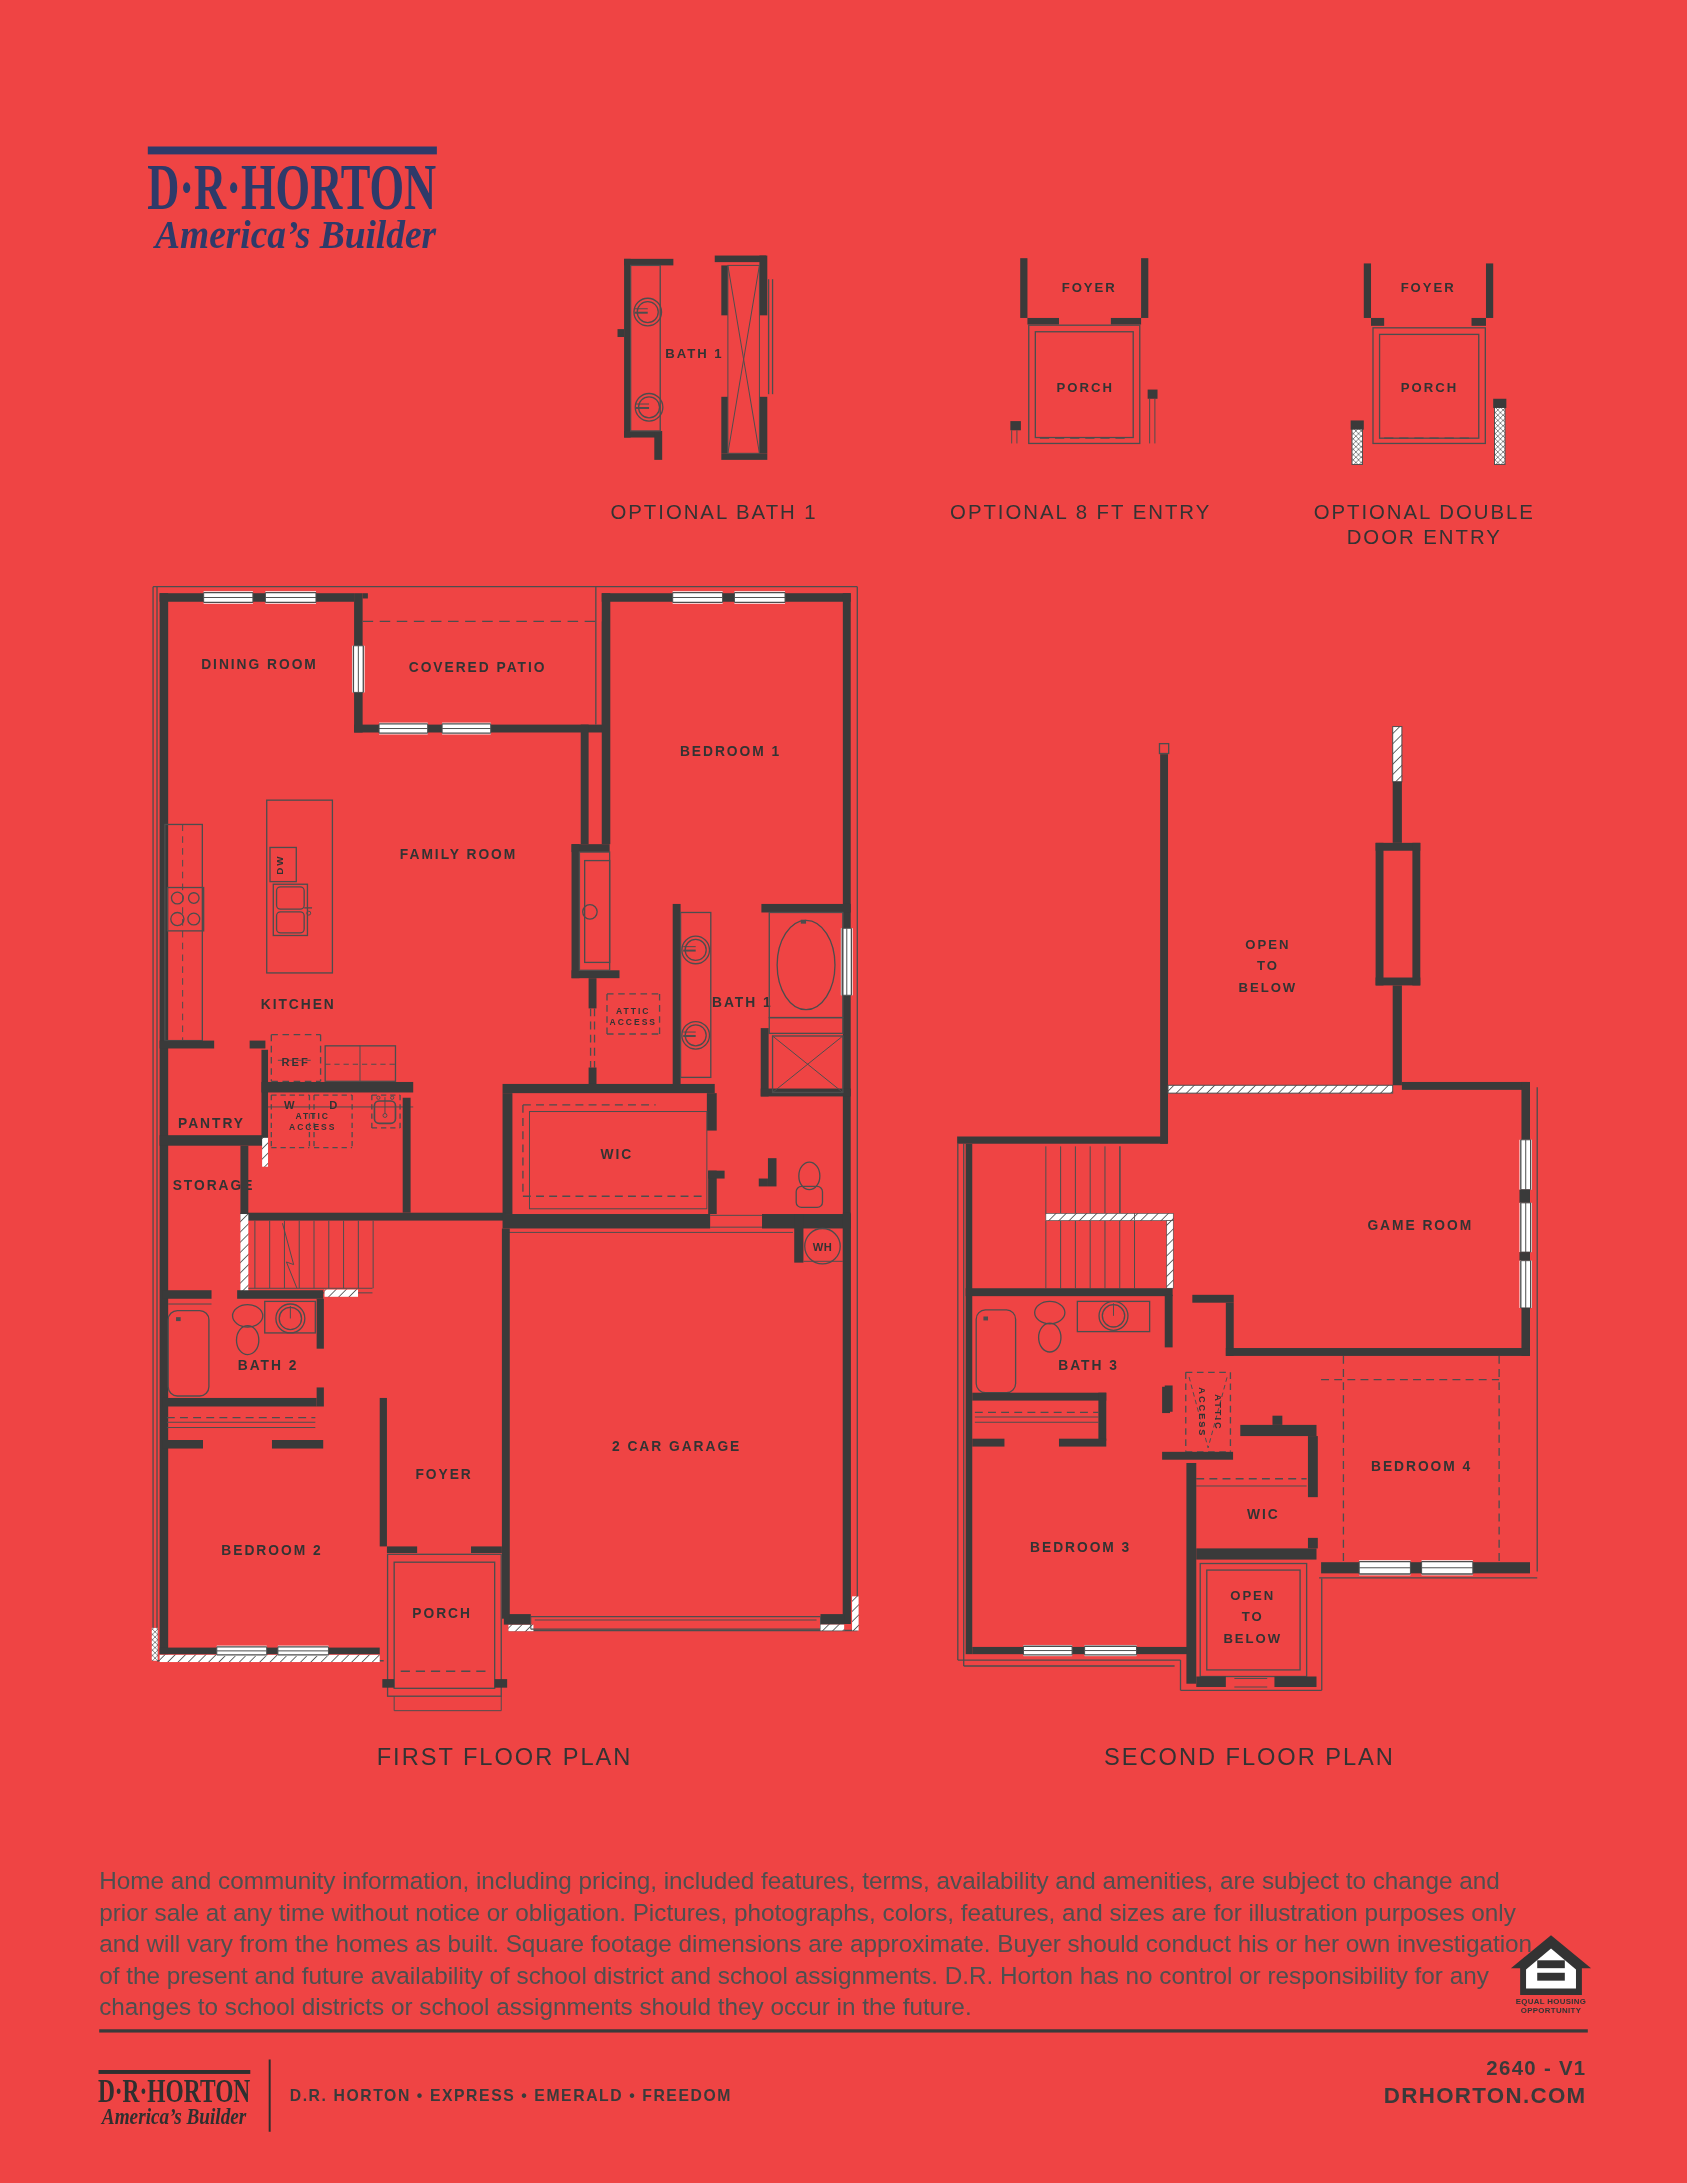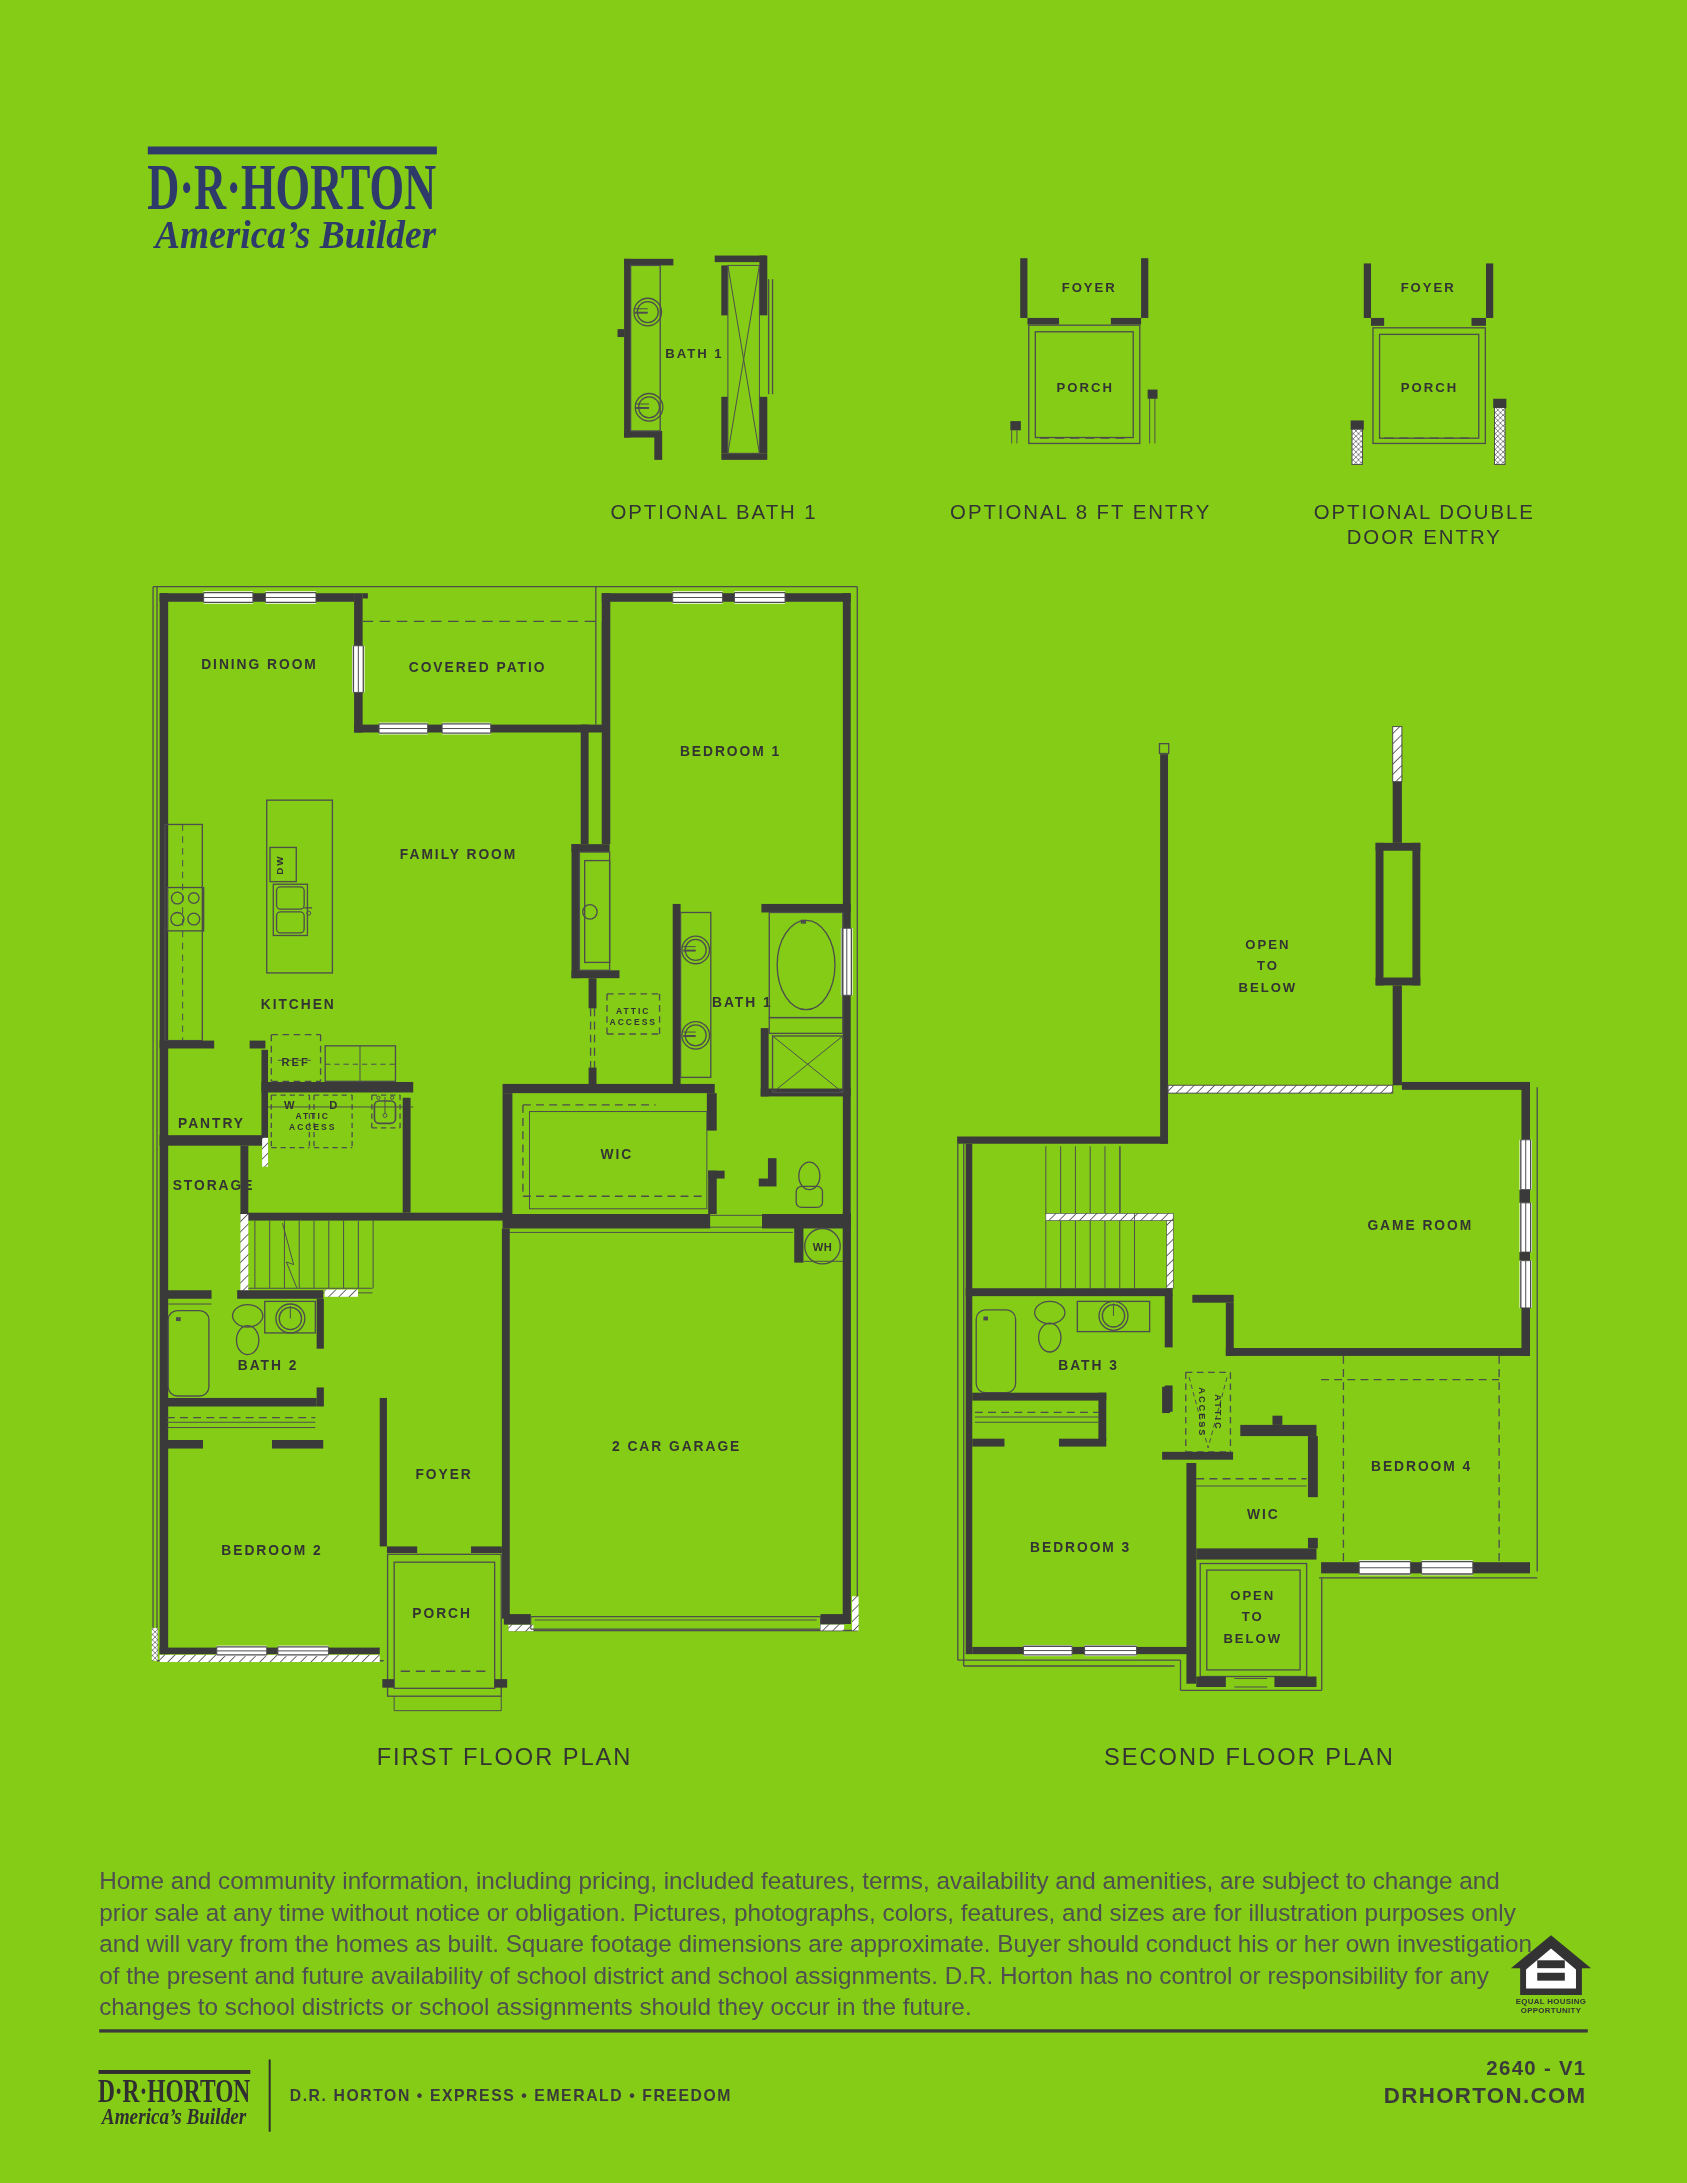--- a/index.html
+++ b/index.html
@@ -1,15 +1,15 @@
 <!DOCTYPE html>
 <html style="font-size:10.5px"><head><meta charset="utf-8">
 <style>
 html,body{margin:0;padding:0;background:#ffffff;}
-#page{position:relative;width:1687px;height:2183px;background:#84cc16;overflow:hidden;}
+#page{position:relative;width:1687px;height:2183px;background:#ef4444;overflow:hidden;}
 </style></head><body>
 <div id="page">
 <svg width="1687" height="2183" viewBox="0 0 2568 3323" xmlns="http://www.w3.org/2000/svg">
 <defs>
 <pattern id="hx" width="11" height="11" patternTransform="rotate(45)" patternUnits="userSpaceOnUse">
   <rect width="11" height="11" fill="#ffffff"></rect>
           <line x1="0" y1="0" x2="0" y2="11" stroke="#4d4d4d" stroke-width="2.5"></line>
 </pattern>
 <pattern id="xh" width="8" height="8" patternUnits="userSpaceOnUse">
   <rect width="8" height="8" fill="#ffffff"></rect>

